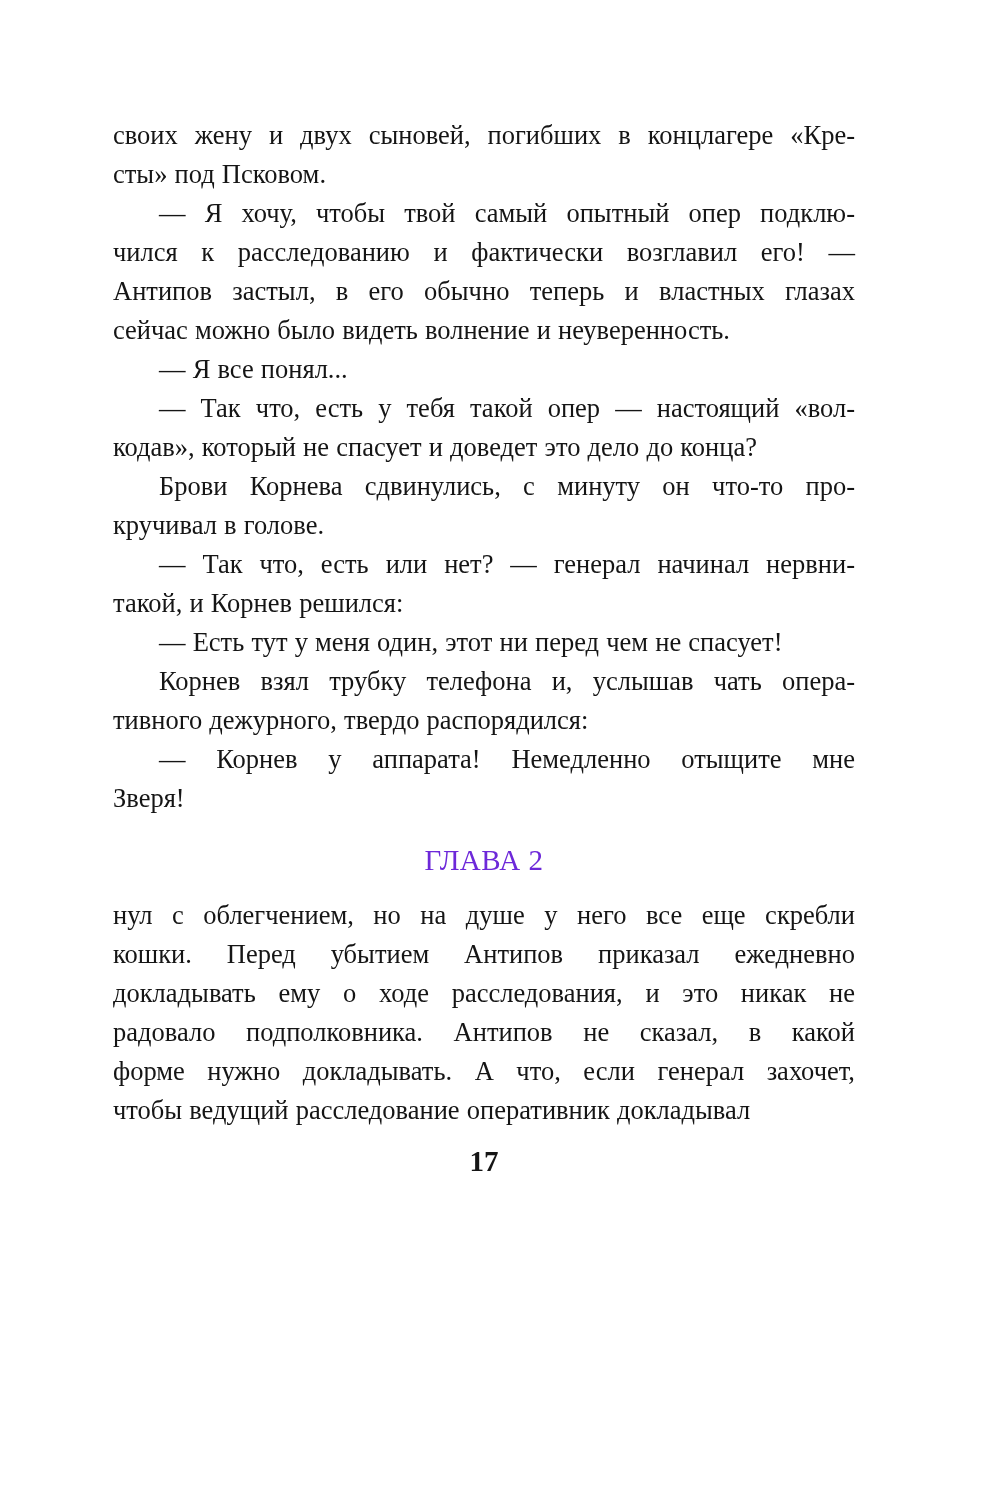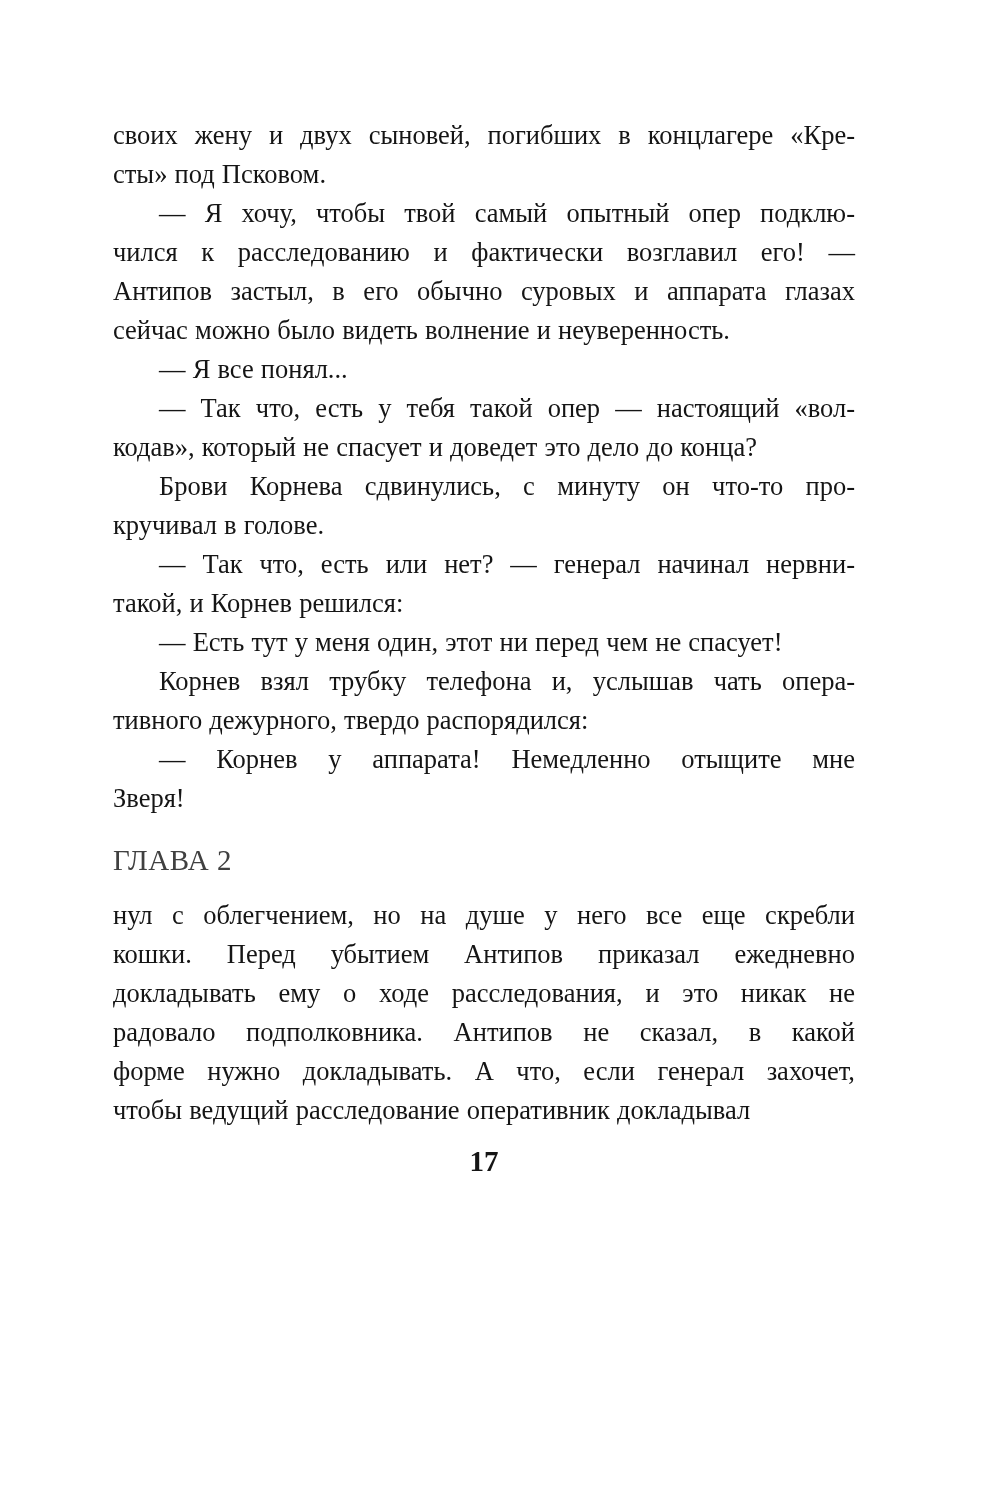--- a/index.html
+++ b/index.html
@@ -29,25 +29,26 @@
     text-align-last: justify;
     word-spacing: 0.02em;
   }
   .line.last {
     text-align-last: left;
   }
   .line.indent {
     text-indent: 46px;
   }
   .chapter-heading {
+    text-align: center;
     font-size: 29px;
     line-height: 40px;
     letter-spacing: 0.5px;
     margin: 22px 0 16px 0;
-    color: #404040;
+    color: #6d28d9;
   }
   .folio {
     width: 742px;
     margin-top: 15px;
     text-align: center;
     font-size: 29px;
     font-weight: bold;
     color: #151515;
   }
 </style>
@@ -56,21 +57,21 @@
 
 <div class="page">
   <div class="text-block">
       <div class="paragraph">
         <div class="line">своих жену и двух сыновей, погибших в концлагере «Кре-</div>
         <div class="line last">сты» под Псковом.</div>
       </div>
       <div class="paragraph">
         <div class="line indent">— Я хочу, чтобы твой самый опытный опер подклю-</div>
         <div class="line">чился к расследованию и фактически возглавил его! —</div>
-        <div class="line">Антипов застыл, в его обычно суровых и аппарата глазах</div>
+        <div class="line">Антипов застыл, в его обычно теперь и властных глазах</div>
         <div class="line last">сейчас можно было видеть волнение и неуверенность.</div>
       </div>
       <div class="paragraph">
         <div class="line last indent">— Я все понял...</div>
       </div>
       <div class="paragraph">
         <div class="line indent">— Так что, есть у тебя такой опер — настоящий «вол-</div>
         <div class="line last">кодав», который не спасует и доведет это дело до конца?</div>
       </div>
       <div class="paragraph">

